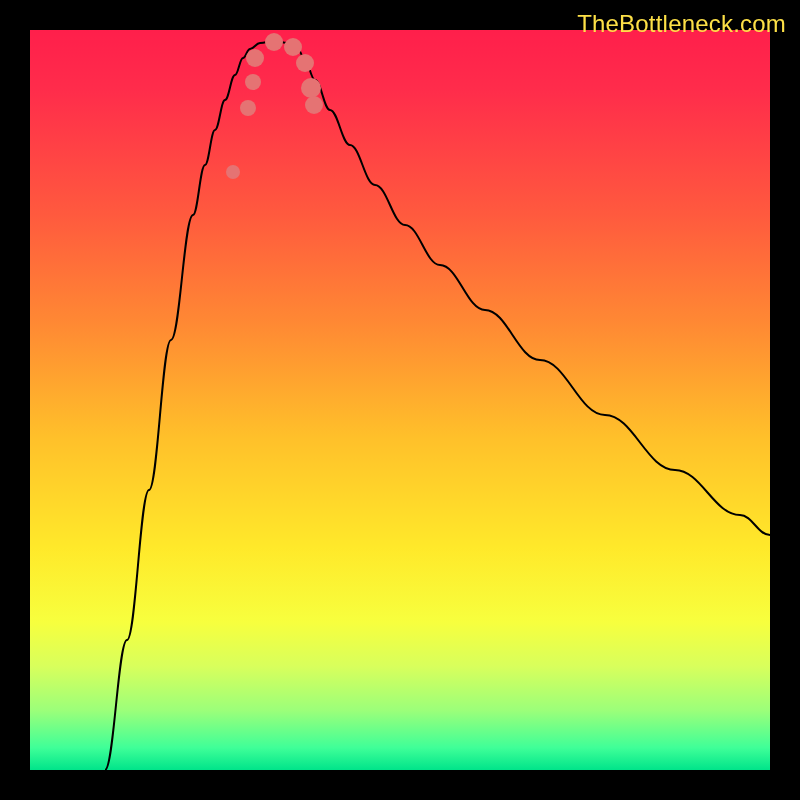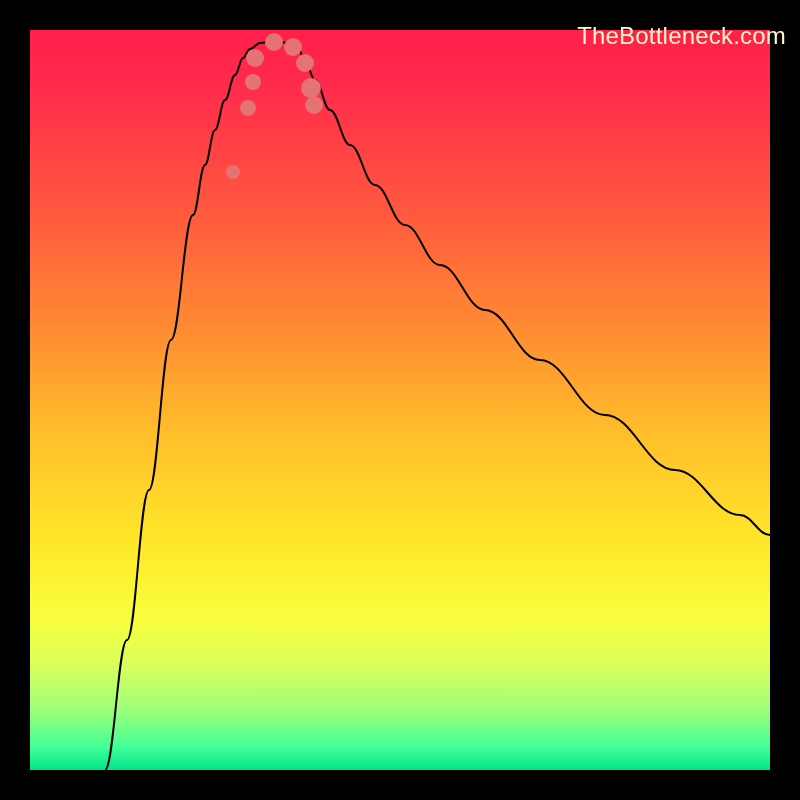--- a/index.html
+++ b/index.html
@@ -27,25 +27,25 @@
       #ffe92a 70%,
       #f7ff3e 80%,
       #d8ff5c 86%,
       #9bff7a 92%,
       #3fff98 97%,
       #00e48a 100%
     );
   }
   .watermark {
     position: absolute;
-    top: 22px;
+    top: 10px;
     right: 14px;
     font-size: 24px;
     font-weight: 500;
-    color: #fef9c3;
+    color: #fde047;
     letter-spacing: 0.2px;
     user-select: none;
   }
   svg.chart {
     position: absolute;
     left: 30px;
     top: 30px;
     width: 740px;
     height: 740px;
     overflow: visible;

